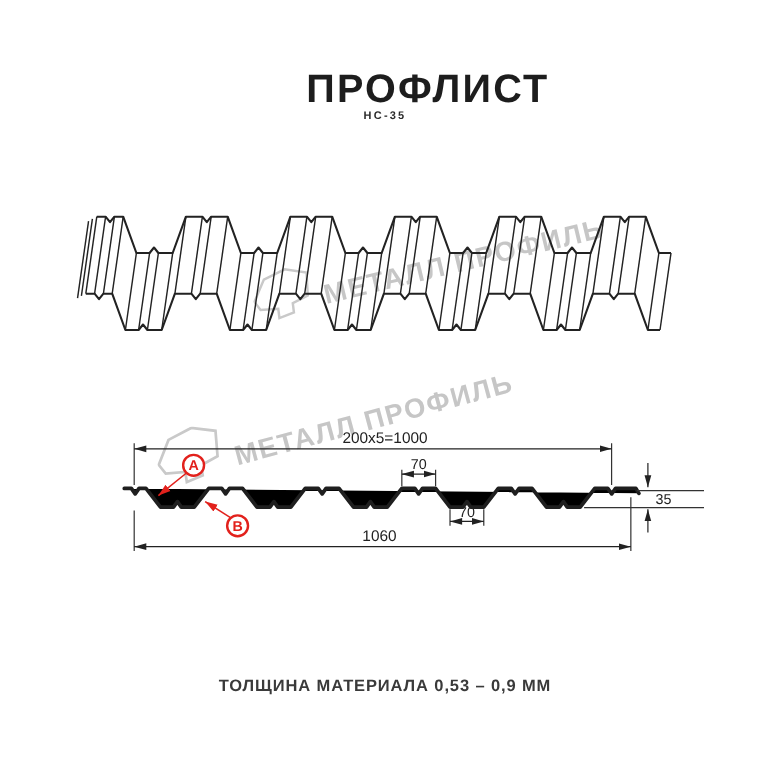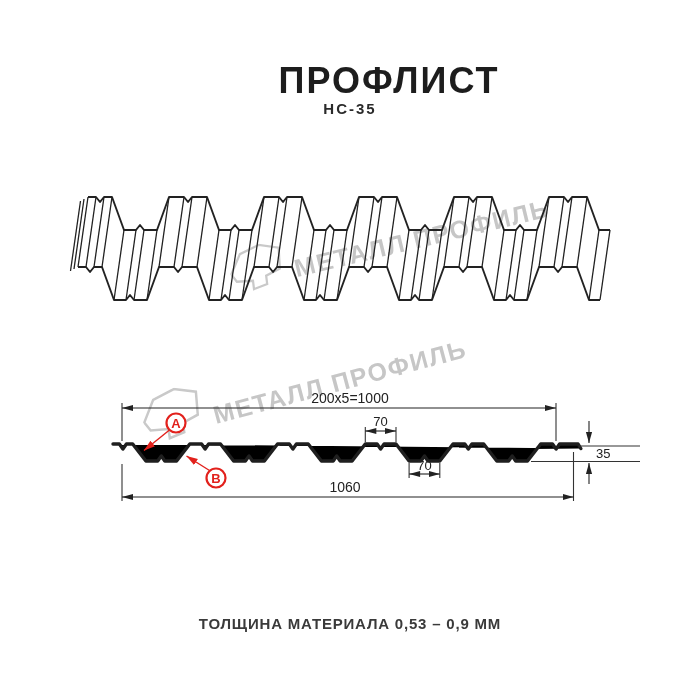--- a/index.html
+++ b/index.html
@@ -1,21 +1,21 @@
 <!DOCTYPE html>
 <html><head>
 <meta charset="utf-8">
 <style>
   html,body{margin:0;padding:0;background:#fff;}
   #stage{position:relative;width:700px;height:700px;background:#ffffff;overflow:hidden;
          font-family:"Liberation Sans",sans-serif;}
   .title{position:absolute;left:0;top:60px;width:700px;text-align:center;
          font-size:36px;font-weight:800;letter-spacing:2px;color:#1d1d1d;padding-left:39px;}
   .subtitle{position:absolute;left:0;top:100px;width:700px;text-align:center;
-         font-size:15px;font-weight:700;letter-spacing:2px;color:#2a2a2a;}
+         font-size:10px;font-weight:700;letter-spacing:2px;color:#2a2a2a;}
   .footer{position:absolute;left:0;top:615px;width:700px;text-align:center;
          font-size:15px;font-weight:600;letter-spacing:0.8px;color:#3a3a3a;}
   .wm{position:absolute;display:flex;align-items:flex-end;gap:8px;
       transform-origin:0 100%;pointer-events:none;}
   .wm .wm-text{font-size:25px;font-weight:700;letter-spacing:1.5px;color:#c6c6c6;white-space:nowrap;}
   .wm svg{display:block;}
   #wm1{left:236px;top:246px;height:52px;transform:rotate(-13.5deg);}
   #wm2{left:150px;top:396px;height:52px;transform:rotate(-15deg);}
   svg.fig{position:absolute;left:0;}
   #iso{top:180px;}

